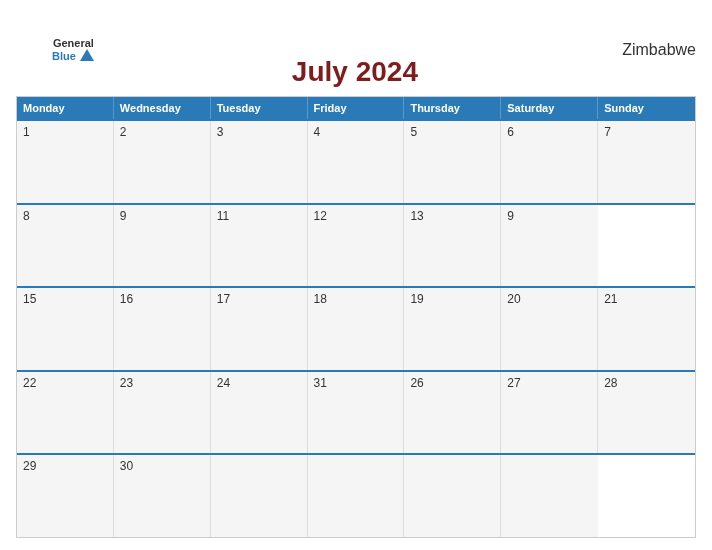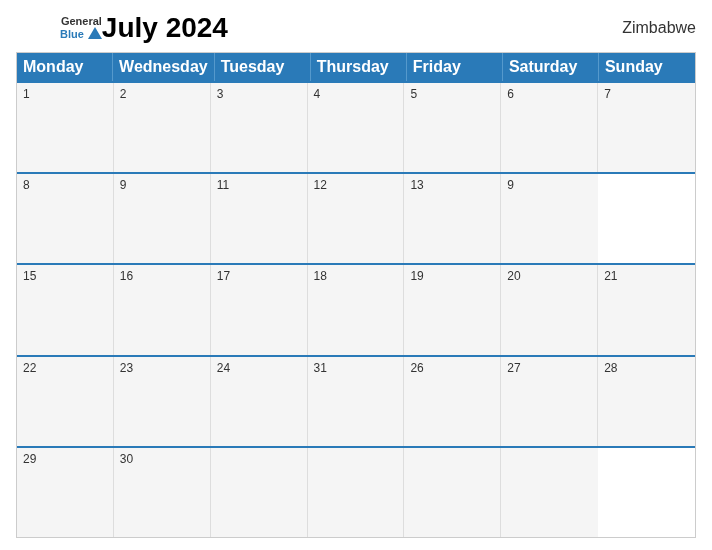--- a/index.html
+++ b/index.html
@@ -21,21 +21,20 @@
     .header {
       display: flex;
       align-items: center;
       justify-content: space-between;
       margin-bottom: 8px;
     }
     .logo {
       display: flex;
       align-items: center;
       gap: 2px;
-      margin-left: 8px;
     }
     .logo-general {
       color: #333;
       font-weight: bold;
       font-size: 11px;
     }
     .logo-blue {
       color: #2a7ab8;
       font-weight: bold;
       font-size: 11px;
@@ -46,44 +45,45 @@
       height: 0;
       border-left: 7px solid transparent;
       border-right: 7px solid transparent;
       border-bottom: 12px solid #2a7ab8;
       margin-left: 2px;
       margin-bottom: 2px;
     }
     .title {
       font-size: 28px;
       font-weight: bold;
-      color: #000000;
-      text-align: left;
-      flex: 1;
+      color: #7f1d1d;
+      text-align: center;
+      flex: 1;
+      margin-top: 44px;
     }
     .country {
       font-size: 16px;
       color: #333;
       text-align: right;
       min-width: 80px;
     }
     .calendar {
       flex: 1;
       display: flex;
       flex-direction: column;
       border: 1px solid #ccc;
     }
     .cal-header-row {
       display: grid;
       grid-template-columns: repeat(7, 1fr);
       background: #2a7ab8;
     }
     .cal-header-cell {
       color: #fff;
-      font-size: 16px;
+      font-size: 11px;
       font-weight: bold;
       padding: 5px 6px;
       text-align: left;
       border-right: 1px solid #5599cc;
     }
     .cal-header-cell:last-child {
       border-right: none;
     }
     .cal-body {
       flex: 1;
@@ -135,22 +135,22 @@
     </div>
     <div class="title">July 2024</div>
     <div class="country">Zimbabwe</div>
   </div>
 
   <div class="calendar">
     <div class="cal-header-row">
       <div class="cal-header-cell">Monday</div>
       <div class="cal-header-cell">Wednesday</div>
       <div class="cal-header-cell">Tuesday</div>
+      <div class="cal-header-cell">Friday</div>
       <div class="cal-header-cell">Thursday</div>
-      <div class="cal-header-cell">Friday</div>
       <div class="cal-header-cell">Saturday</div>
       <div class="cal-header-cell">Sunday</div>
     </div>
     <div class="cal-body" id="cal-body">
     <div class="cal-week">
           <div class="cal-cell">
             <span class="day-num">1</span>
           </div>
           <div class="cal-cell">
             <span class="day-num">2</span>

